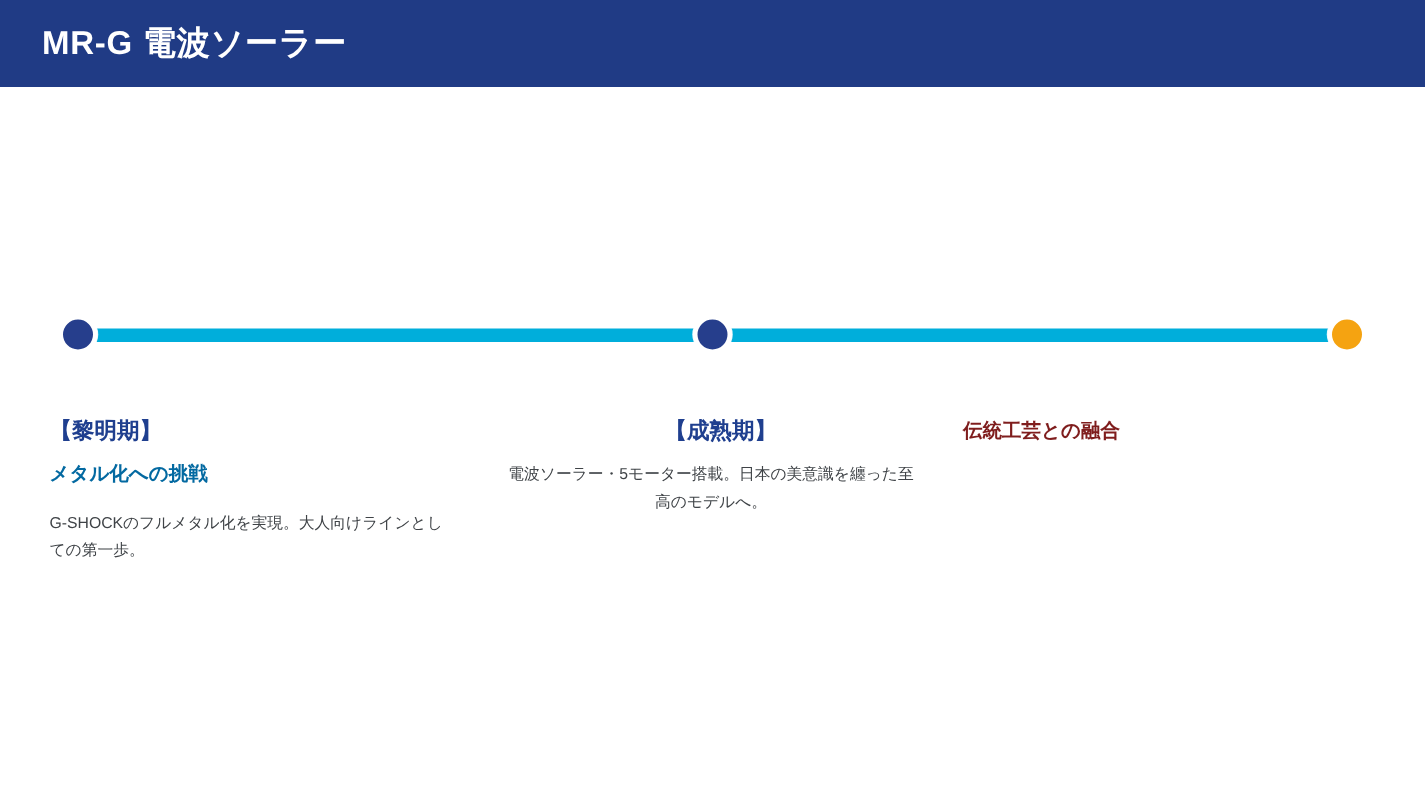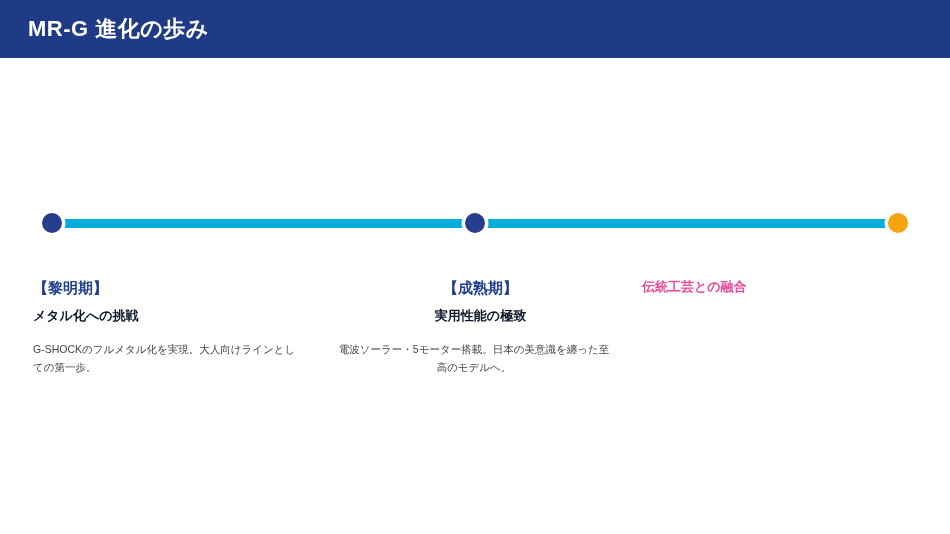--- a/index.html
+++ b/index.html
@@ -101,57 +101,56 @@
   .era.navy   { color: #1f3f8f; }
   .era.orange { color: #e79216; }
 
   .subtitle {
     font-size: 13px;
     font-weight: bold;
     line-height: 1.35;
     margin-bottom: 15px;
     white-space: nowrap;
   }
-  .subtitle.cyan { color: #0f172a; }
-  .subtitle.navy { color: #ec4899; }
+  .subtitle.cyan { color: #0369a1; }
+  .subtitle.navy { color: #7f1d1d; }
 
   .body-text {
     font-size: 10.5px;
     line-height: 1.75;
     color: #3f4347;
     width: 272px;
   }
 </style>
 </head>
 <body>
 
 <div class="slide">
 
   <div class="header-bar">
-    <div class="header-title">MR-G 進化の歩み</div>
+    <div class="header-title">MR-G 電波ソーラー</div>
   </div>
 
   <div class="timeline">
     <div class="timeline-track"></div>
     <div class="node navy node-1"></div>
     <div class="node navy node-2"></div>
     <div class="node orange node-3"></div>
   </div>
 
   <div class="columns">
 
     <div class="col col-1">
       <div class="era navy">【黎明期】</div>
       <div class="subtitle cyan">メタル化への挑戦</div>
       <div class="body-text">G-SHOCKのフルメタル化を実現。大人向けラインとしての第一歩。</div>
     </div>
 
     <div class="col col-2">
       <div class="era navy">【成熟期】</div>
-      <div class="subtitle cyan">実用性能の極致</div>
       <div class="body-text">電波ソーラー・5モーター搭載。日本の美意識を纏った至高のモデルへ。</div>
     </div>
 
     <div class="col col-3">
       <div class="subtitle navy">伝統工芸との融合</div>
     </div>
 
   </div>
 
 </div>

